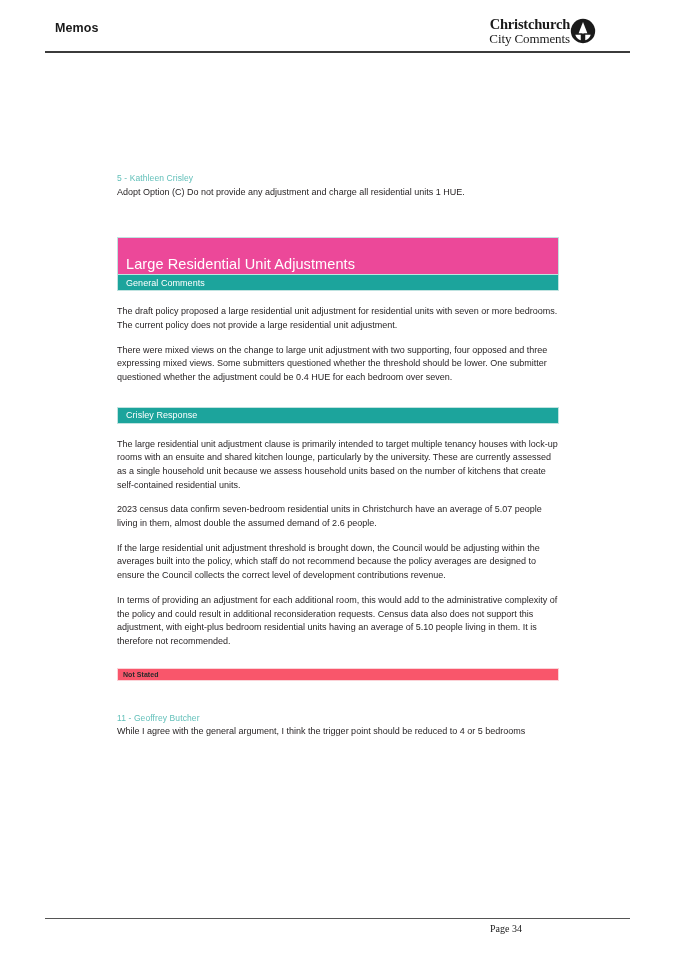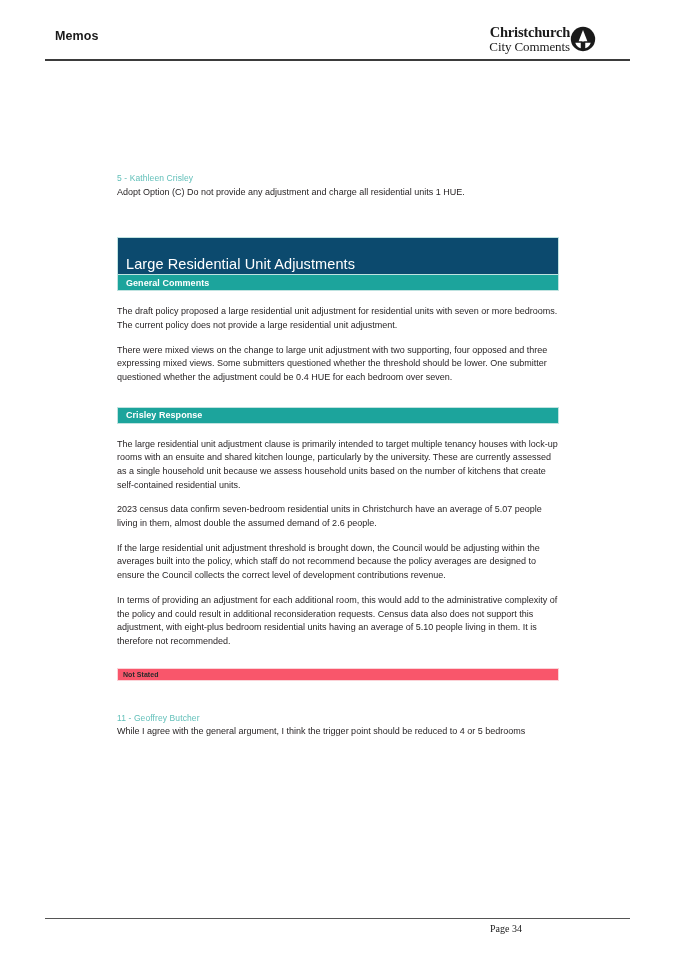--- a/index.html
+++ b/index.html
@@ -20,21 +20,21 @@
     position: absolute;
     inset: 0;
     width: 675px;
     height: 955px;
   }
 
   
   .page-header {
     position: absolute;
     left: 0;
-    top: 12px;
+    top: 4px;
     width: 641px;
     height: 52px;
   }
   .header-title {
     position: absolute;
     left: 55px;
     top: 17px;
     font-size: 12.5px;
     font-weight: bold;
     color: #1a1a1a;
@@ -100,21 +100,21 @@
   .submitter-text {
     font-size: 9px;
     color: #231f20;
     line-height: 1.52;
     margin: 0;
   }
 
   
   .section-title-bar {
     margin-top: 38px;
-    background: #0c4a6e;
+    background: #ec4899;
     border: 1px solid #bfe3e0;
     border-bottom: none;
     box-sizing: border-box;
     height: 37px;
     display: flex;
     align-items: center;
     padding: 16px 0 0 8px;
   }
   .section-title-bar .label {
     color: #ffffff;
@@ -128,21 +128,21 @@
     border: 1px solid #bfe3e0;
     box-sizing: border-box;
     height: 17px;
     display: flex;
     align-items: center;
     padding: 0 0 0 8px;
   }
   .subsection-bar .label {
     color: #ffffff;
     font-size: 9px;
-    font-weight: bold;
+    font-weight: normal;
     letter-spacing: 0.05px;
     text-align: center;
   }
 
   .officer-bar {
     margin-top: 22px;
   }
 
   .body-block {
     margin-top: 14px;

